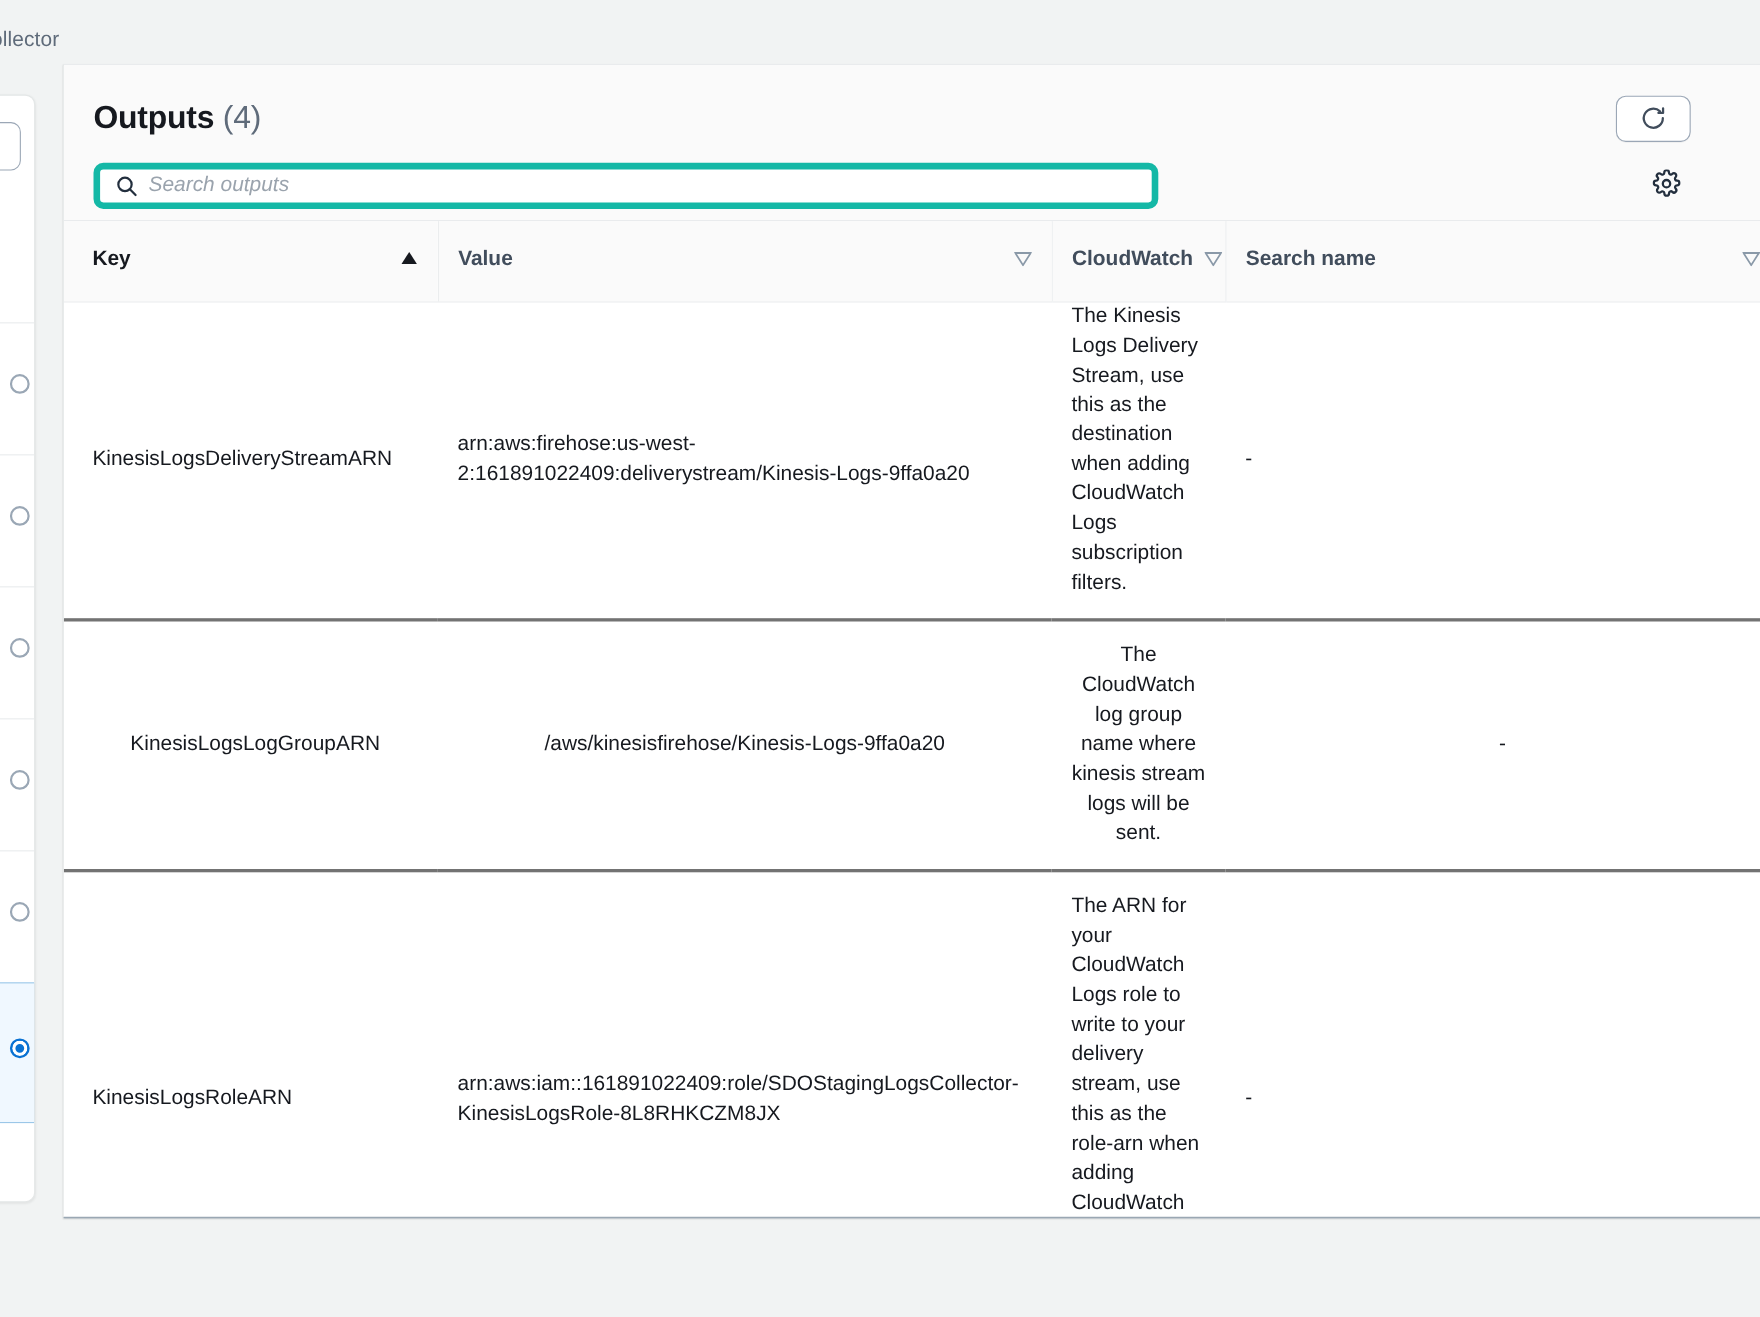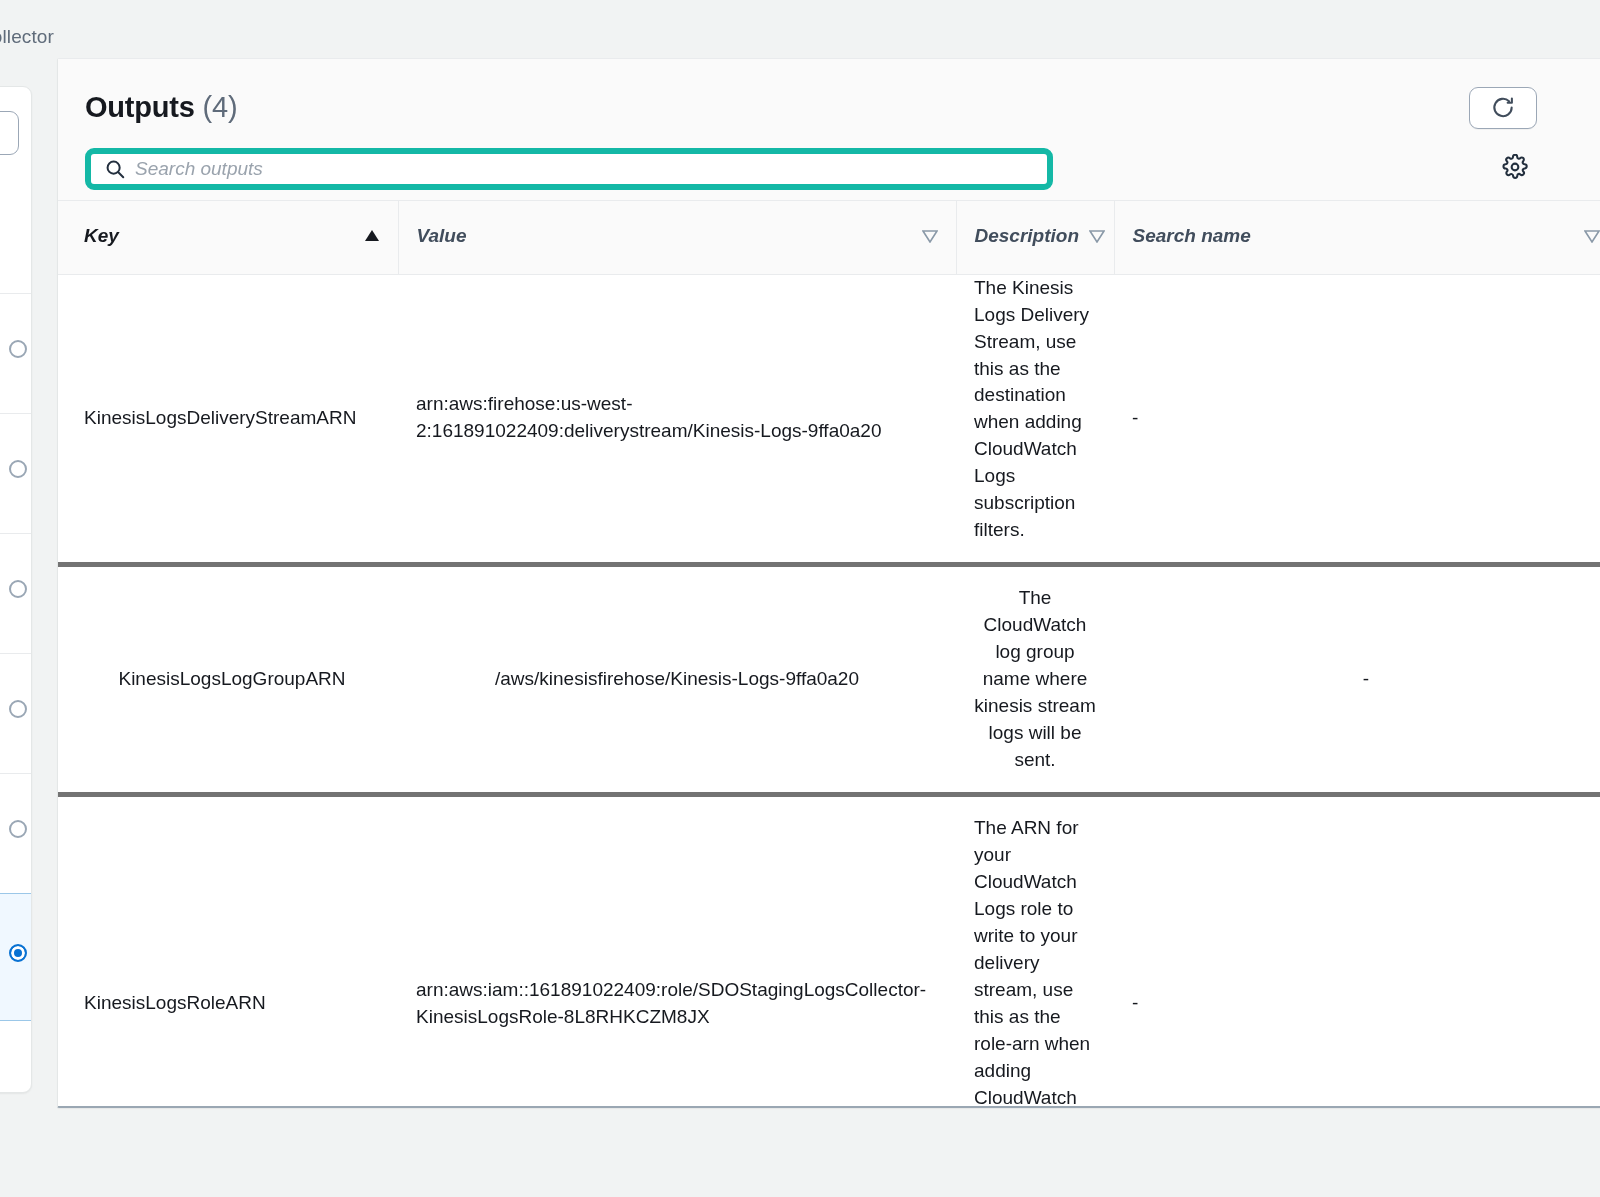--- a/index.html
+++ b/index.html
@@ -196,39 +196,39 @@
     align-items: flex-start;
     justify-content: space-between;
     padding: 0 18px 0 26px;
   }
   table.outputs th.col-value .th-inner,
   table.outputs th.col-desc .th-inner,
   table.outputs th.col-export .th-inner {
     padding-left: 18px;
   }
   table.outputs th.col-key { color: #16191f; }
-  .th-label { line-height: 1.4; font-style: italic; }
+  .th-label { line-height: 1.4; }
   .sort-arrow {
     flex: 0 0 auto;
     margin-left: 10px;
     margin-top: 3px;
     align-self: flex-start;
   }
   th.col-value, th.col-desc, th.col-export {
     border-left: 1px solid #e9ebed;
   }
   td.c-value, td.c-desc, td.c-export {
     border-left: none;
   }
   table.outputs td {
     vertical-align: middle;
     font-size: 19px;
     color: #16191f;
     line-height: 1.42;
-    border-bottom: 5px solid #737373;
+    border-bottom: 3px solid #737373;
     padding: 18px 18px 18px 18px;
     word-wrap: break-word;
     overflow-wrap: anywhere;
   }
   table.outputs td.c-key { padding-left: 26px; }
   td.c-desc { padding-left: 8px; padding-right: 8px; }
   td.c-export { padding-left: 42px; }
 
   .row-1 td { height: 240px; }
   .row-2 td { height: 200px; text-align: center; }
@@ -323,21 +323,21 @@
             <span class="th-label">Value</span>
             <span class="sort-arrow">
               <svg width="16" height="14" viewBox="0 0 16 14">
                   <polygon points="1,2 15,2 8,13" fill="none" stroke="#8a99a8" stroke-width="1.6"></polygon>
                 </svg>
             </span>
           </div>
         </th>
         <th class="col-desc">
           <div class="th-inner">
-            <span class="th-label">Description</span>
+            <span class="th-label">CloudWatch</span>
             <span class="sort-arrow">
               <svg width="16" height="14" viewBox="0 0 16 14">
                   <polygon points="1,2 15,2 8,13" fill="none" stroke="#8a99a8" stroke-width="1.6"></polygon>
                 </svg>
             </span>
           </div>
         </th>
         <th class="col-export">
           <div class="th-inner">
             <span class="th-label">Search name</span>

